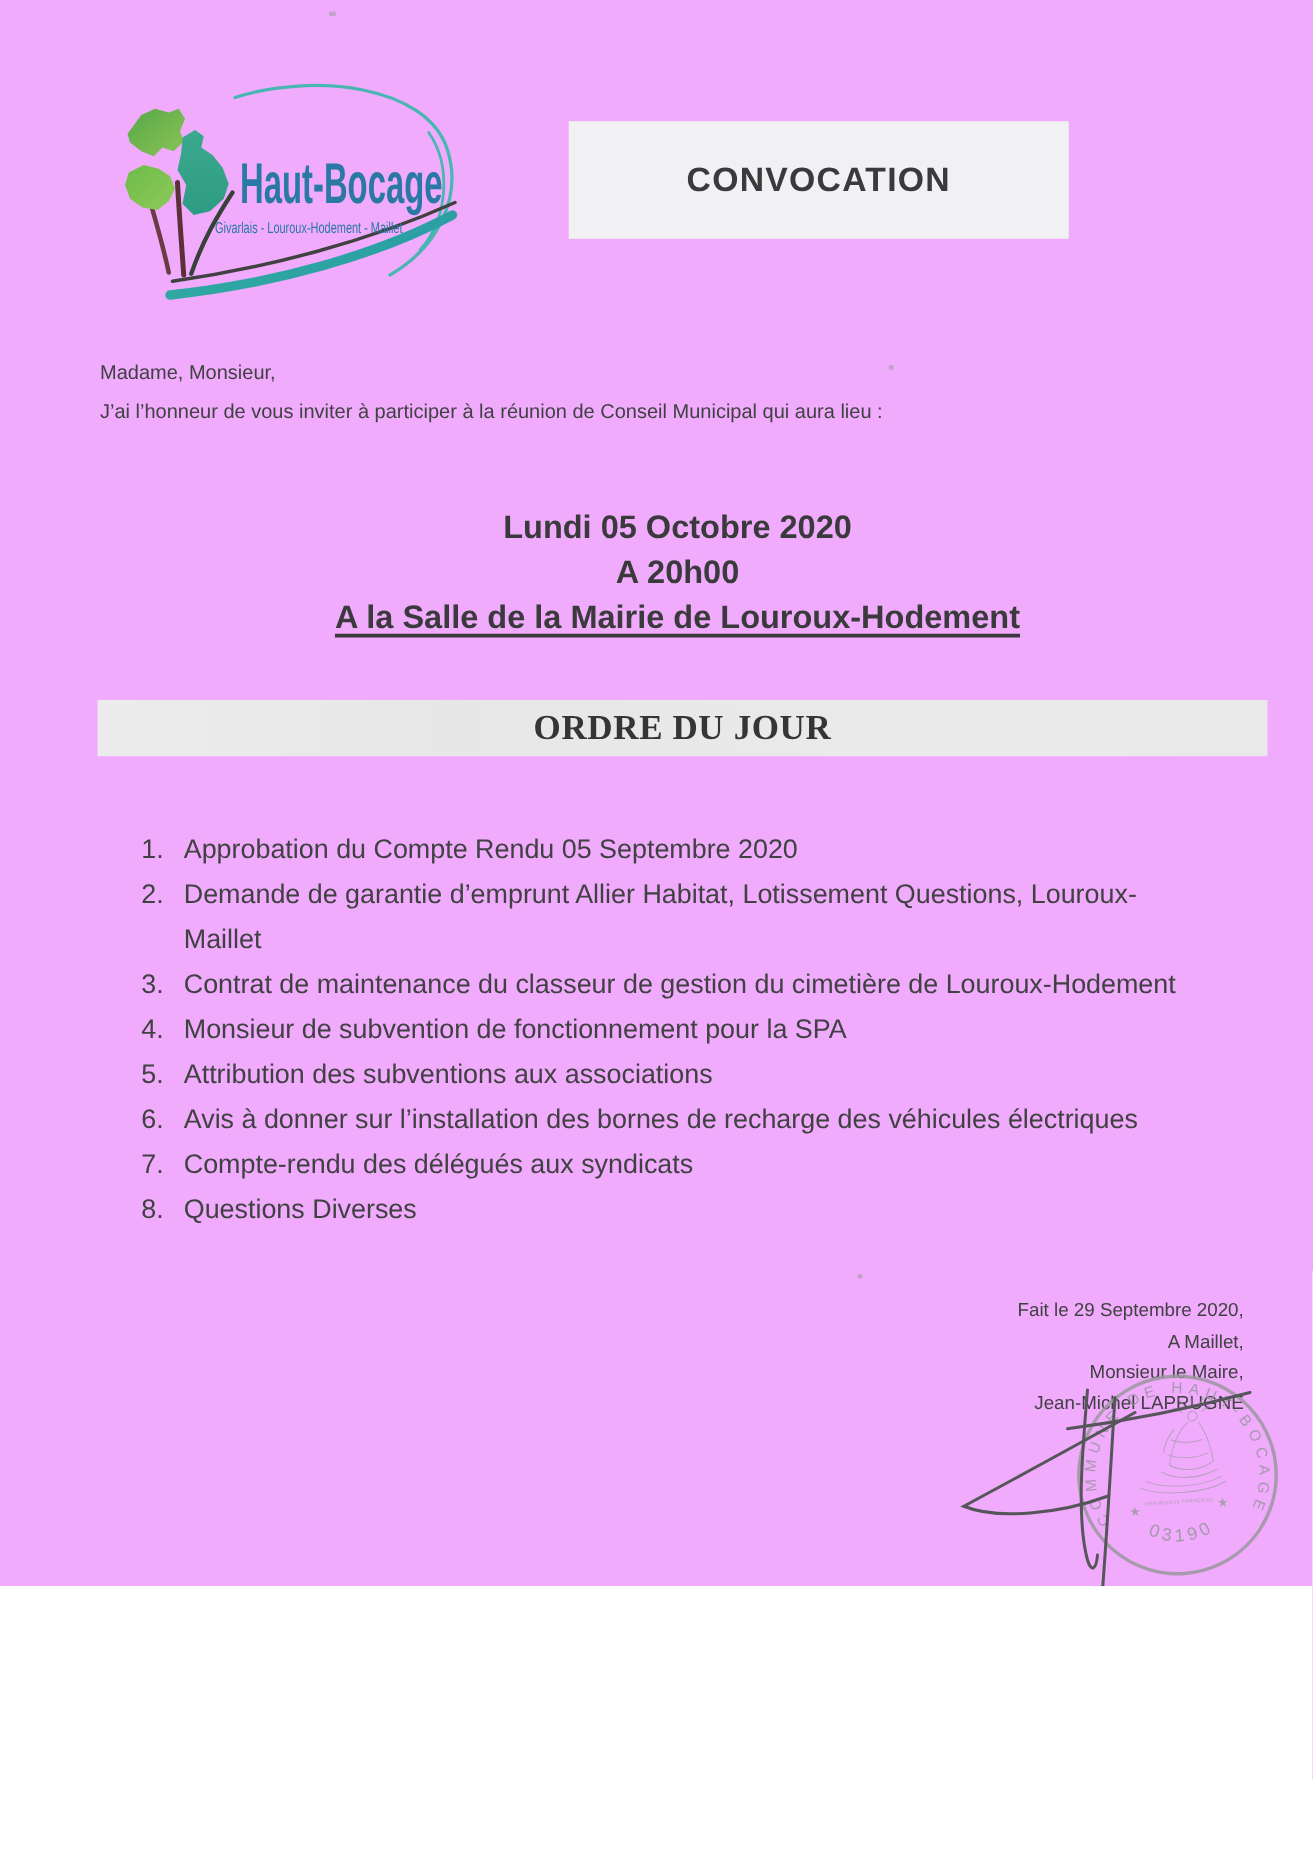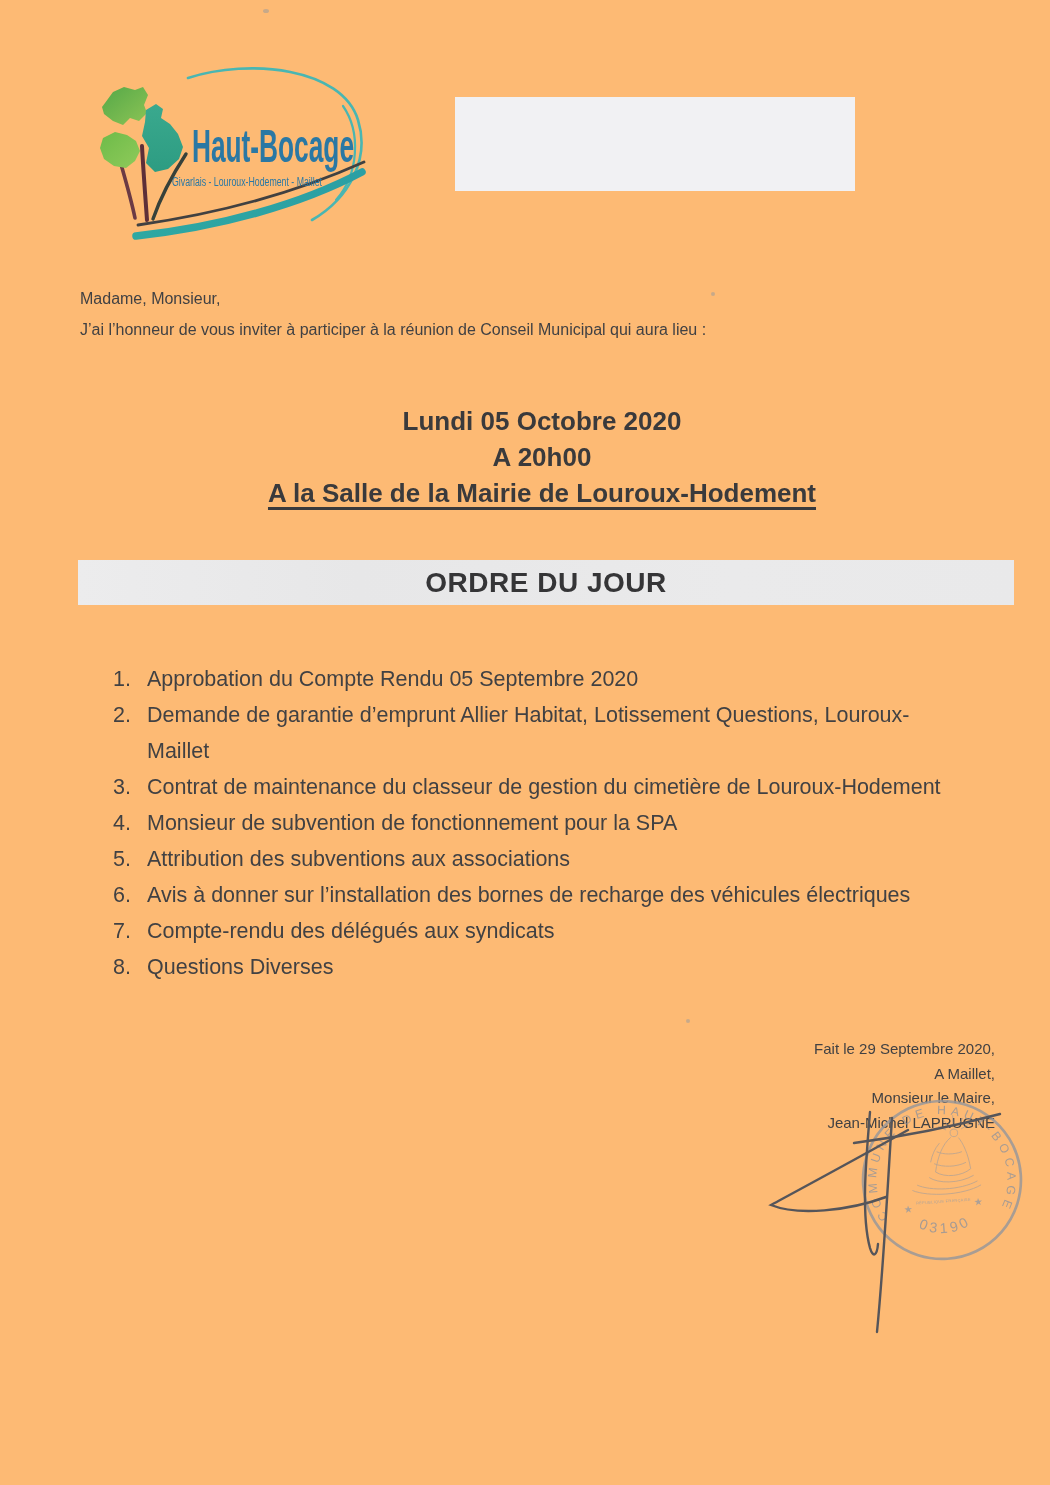--- a/index.html
+++ b/index.html
@@ -1,17 +1,17 @@
 <!DOCTYPE html>
 <html><head>
 <meta charset="utf-8">
 <style>
   html,body{margin:0;padding:0;background:#ffffff;}
   .page{
-    position:relative;width:1050px;height:1485px;background:#fdba74;
+    position:relative;width:1050px;height:1269px;background:#f0abfc;
     font-family:"Liberation Sans", sans-serif;color:#3e3e40;overflow:hidden;
   }
   
   .logo{position:absolute;left:90px;top:62px;width:280px;height:195px;}
   
   .conv-box{
     position:absolute;left:455px;top:97px;width:400px;height:94px;
     background:#f1f1f3;display:flex;flex-direction:column;justify-content:center;
     text-align:center;
   }
@@ -21,21 +21,21 @@
   
   .intro{position:absolute;left:80px;top:283px;width:880px;font-size:16px;line-height:31px;color:#414143;}
   
   .meeting{position:absolute;left:30px;top:403px;width:1024px;text-align:center;color:#3a3a3c;}
   .meeting-line{font-size:26px;font-weight:bold;line-height:36px;}
   .meeting-loc{text-decoration:underline;text-decoration-thickness:2.5px;text-underline-offset:5px;}
   
   .agenda-band{
     position:absolute;left:78px;top:560px;width:936px;height:45px;
     background:linear-gradient(90deg,#ececed,#e7e7e8 30%,#eaeaeb 70%,#e9e9ea);
-    display:flex;align-items:center;justify-content:center;
+    display:flex;align-items:center;justify-content:center;font-family:Liberation Serif, serif;
   }
   .agenda-title{font-size:28px;font-weight:bold;color:#353537;letter-spacing:0.5px;}
   .agenda-list{position:absolute;left:113px;top:661px;width:880px;list-style:none;margin:0;padding:0;}
   .agenda-item{display:flex;font-size:21.5px;line-height:36px;color:#414143;}
   .agenda-item .num{width:34px;flex:none;}
   .agenda-item .txt{width:830px;}
   .agenda-item .wrap{display:block;}
   
   .closing{position:absolute;right:55px;top:1037px;text-align:right;font-size:15px;line-height:24.5px;color:#414143;}
   
@@ -94,20 +94,21 @@
         <path d="M 13,76 L 25,70 L 37,73 L 46,79 L 50,89 L 45,99 L 36,106 L 24,104 L 14,97 L 10,86 Z" fill="url(#gB)"></path>
         <path d="M 56,48 L 66,42 L 73,47 L 71,56 L 80,62 L 88,72 L 93,85 L 89,97 L 78,107 L 65,110 L 56,101 L 59,86 L 52,74 L 55,60 Z" fill="url(#gC)"></path>
       </g>
 
       <text x="102" y="100" font-family="Liberation Sans, sans-serif" font-size="46" font-weight="bold" fill="#2a78a4" textLength="162" lengthAdjust="spacingAndGlyphs">Haut-Bocage</text>
       <text x="82" y="124" font-family="Liberation Sans, sans-serif" font-size="12.5" fill="#2a78a4" textLength="150" lengthAdjust="spacingAndGlyphs">Givarlais - Louroux-Hodement - Maillet</text>
     </svg>
   </div>
 
   <div class="conv-box">
+    <div class="conv-line">CONVOCATION</div>
   </div>
 
   <div class="intro">
     <div>Madame, Monsieur,</div>
     <div>J’ai l’honneur de vous inviter à participer à la réunion de Conseil Municipal qui aura lieu :</div>
   </div>
 
   <div class="meeting">
     <div class="meeting-line">Lundi 05 Octobre 2020</div>
     <div class="meeting-line">A 20h00</div>

